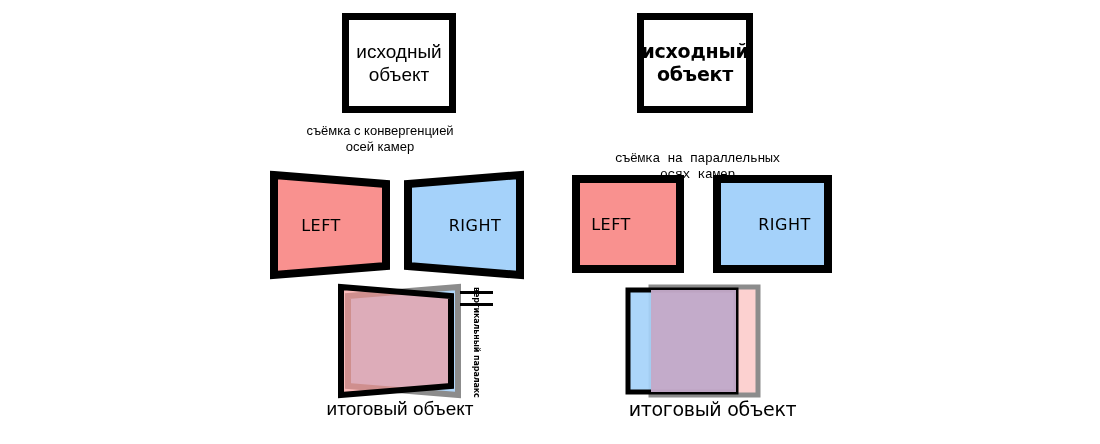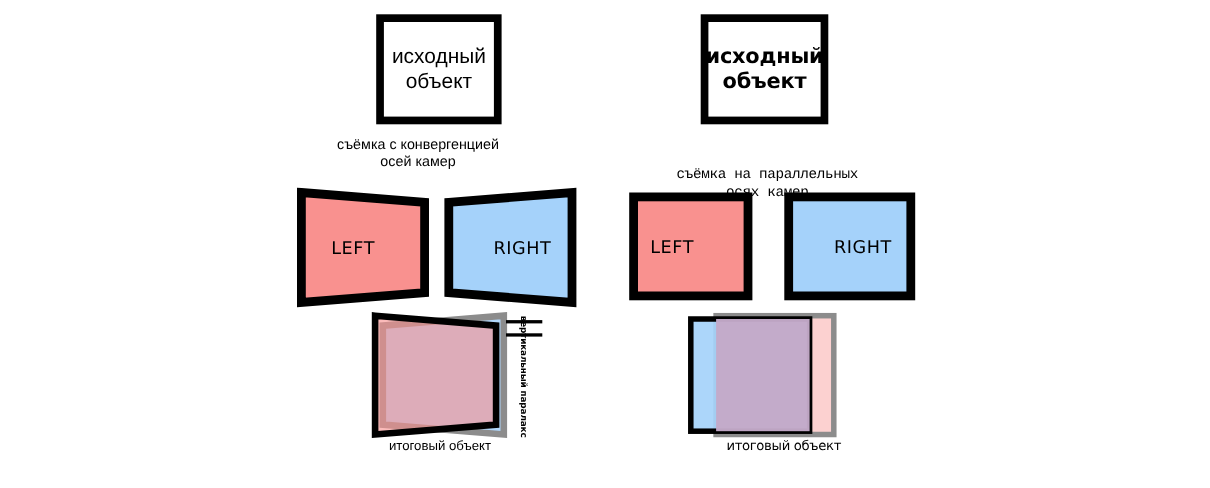--- a/index.html
+++ b/index.html
@@ -113,21 +113,21 @@
     letter-spacing: -0.1px;
     white-space: nowrap;
     transform-origin: left top;
     transform: rotate(90deg);
   }
 
   
   .result-caption {
     position: absolute;
     text-align: center;
-    font-size: 12px;
+    font-size: 19px;
   }
   #result-caption-left  { left: 290px; top: 398px; width: 220px; }
   #result-caption-right { left: 595px; top: 398px; width: 235px;
                           font-family: "DejaVu Sans", sans-serif; letter-spacing: -0.3px; }
 </style>
 </head>
 <body>
 
 <div class="stage">
 

